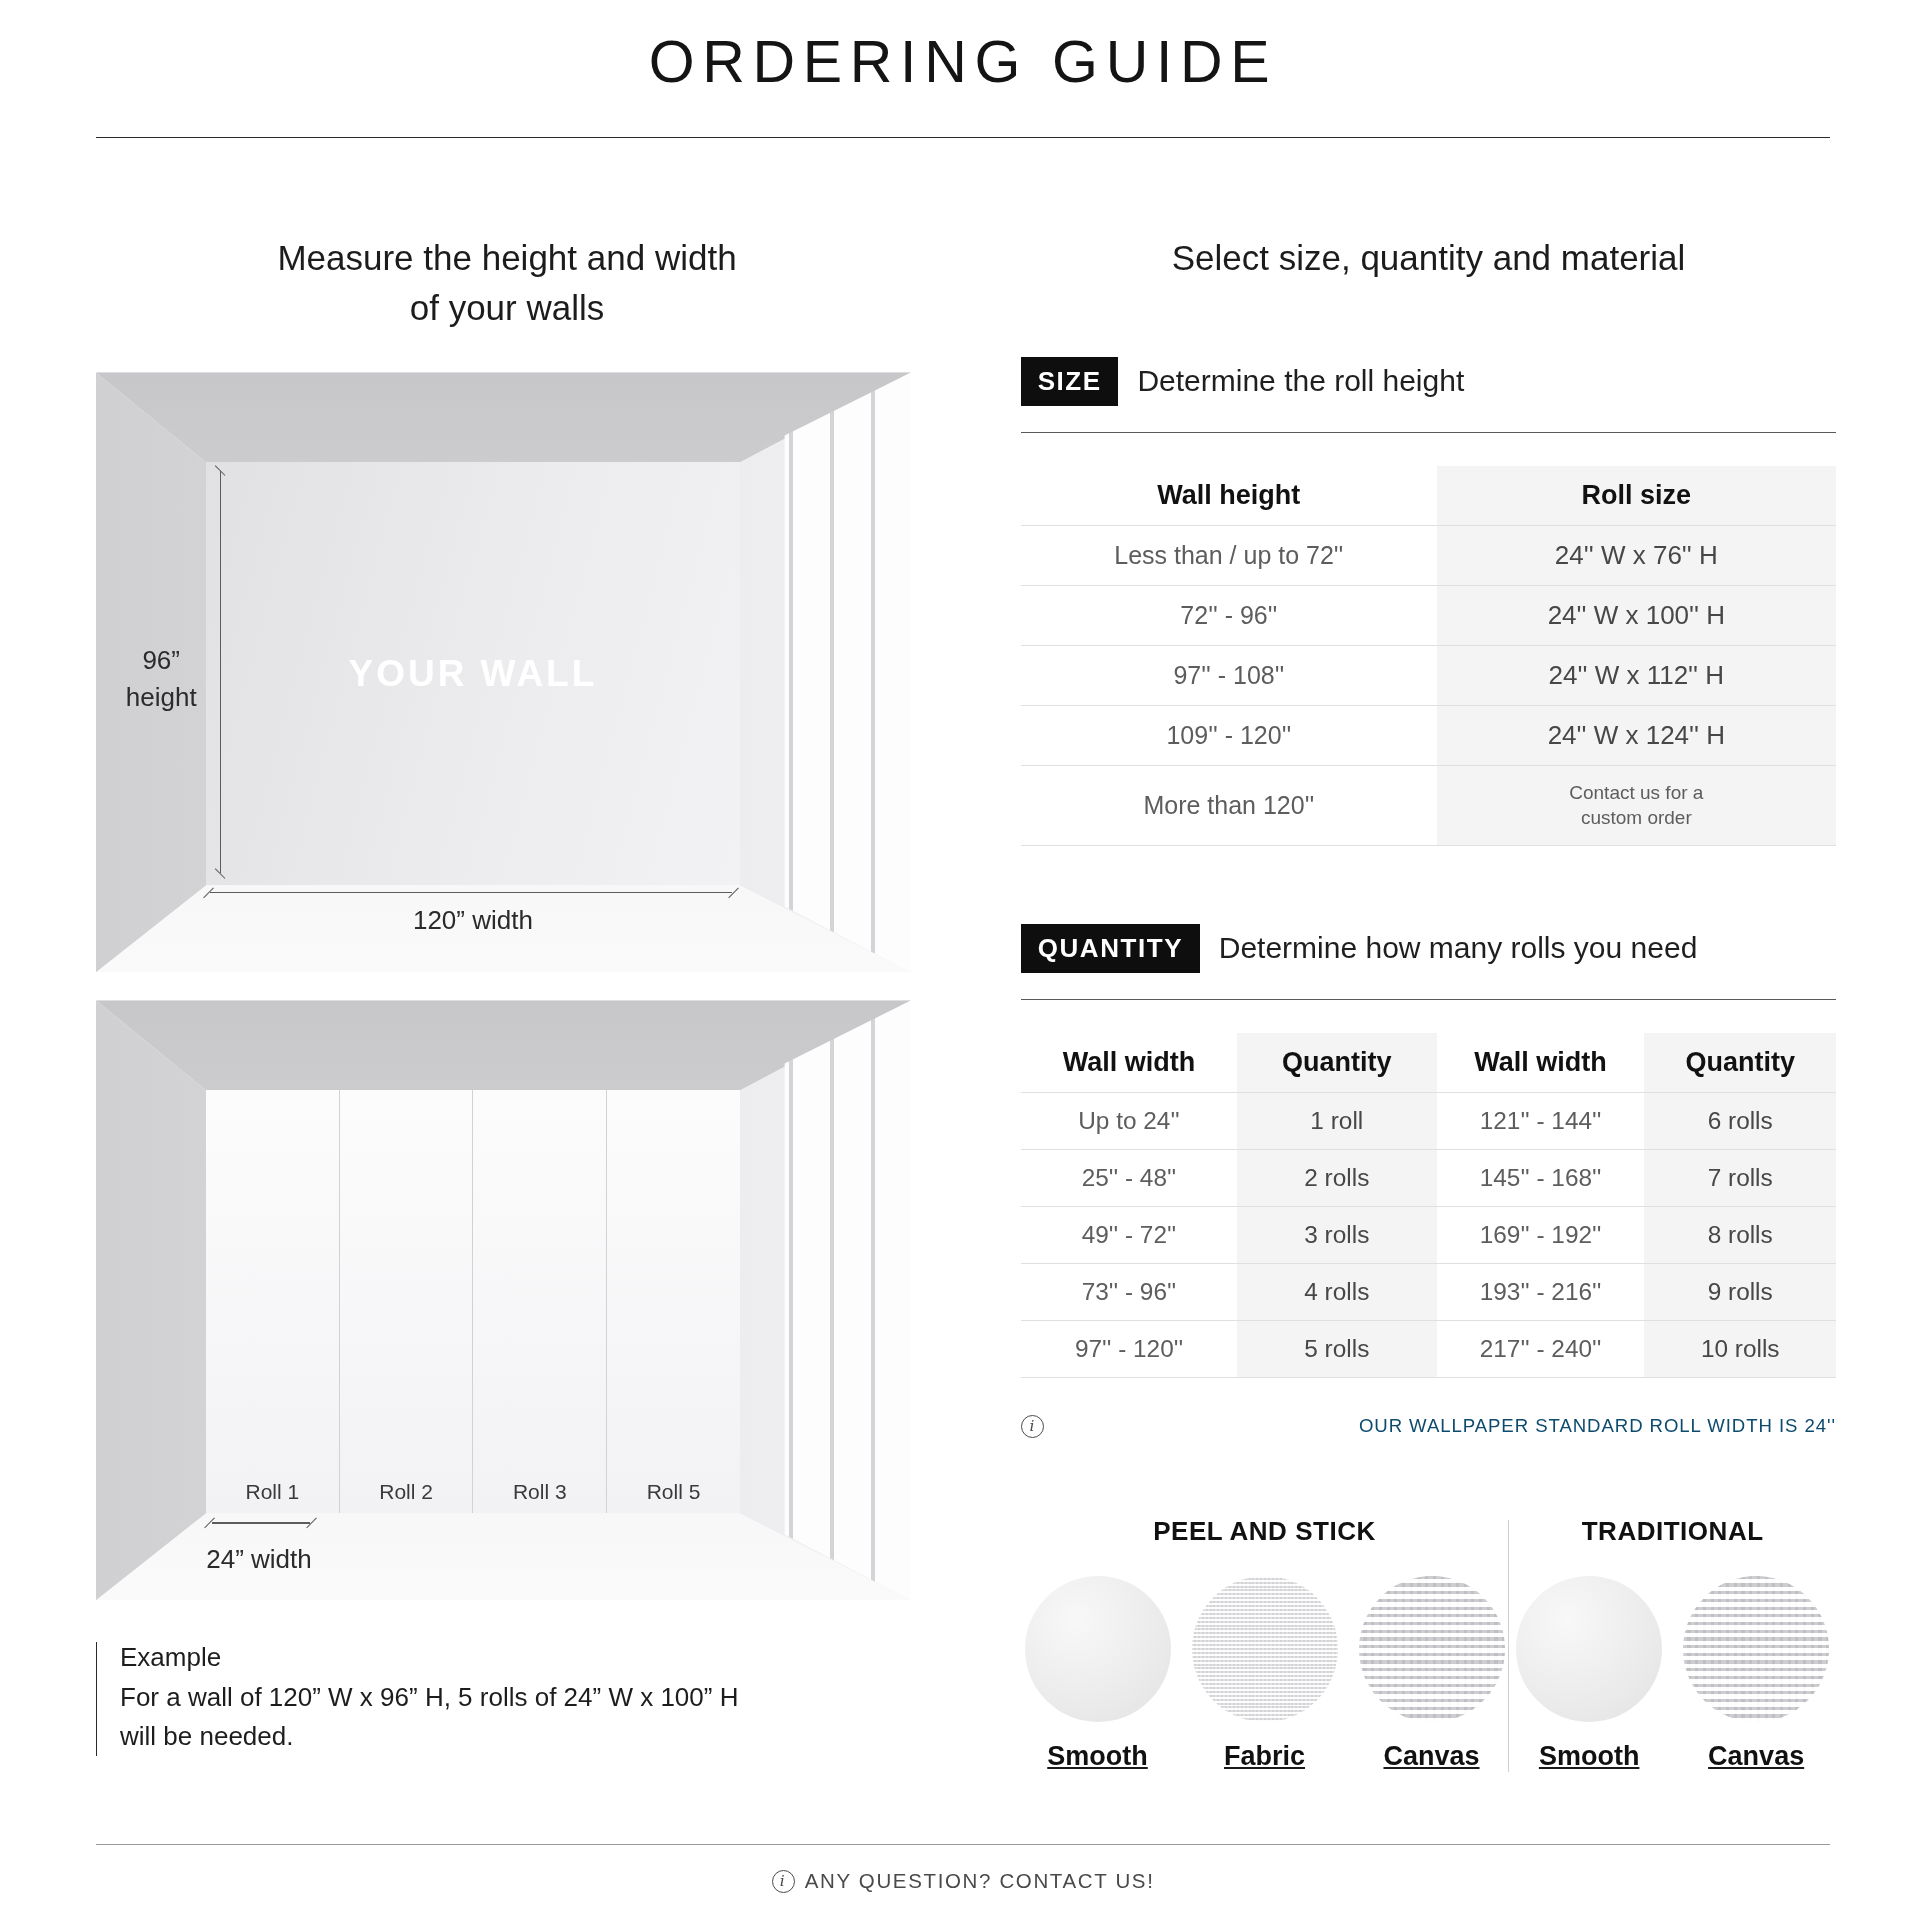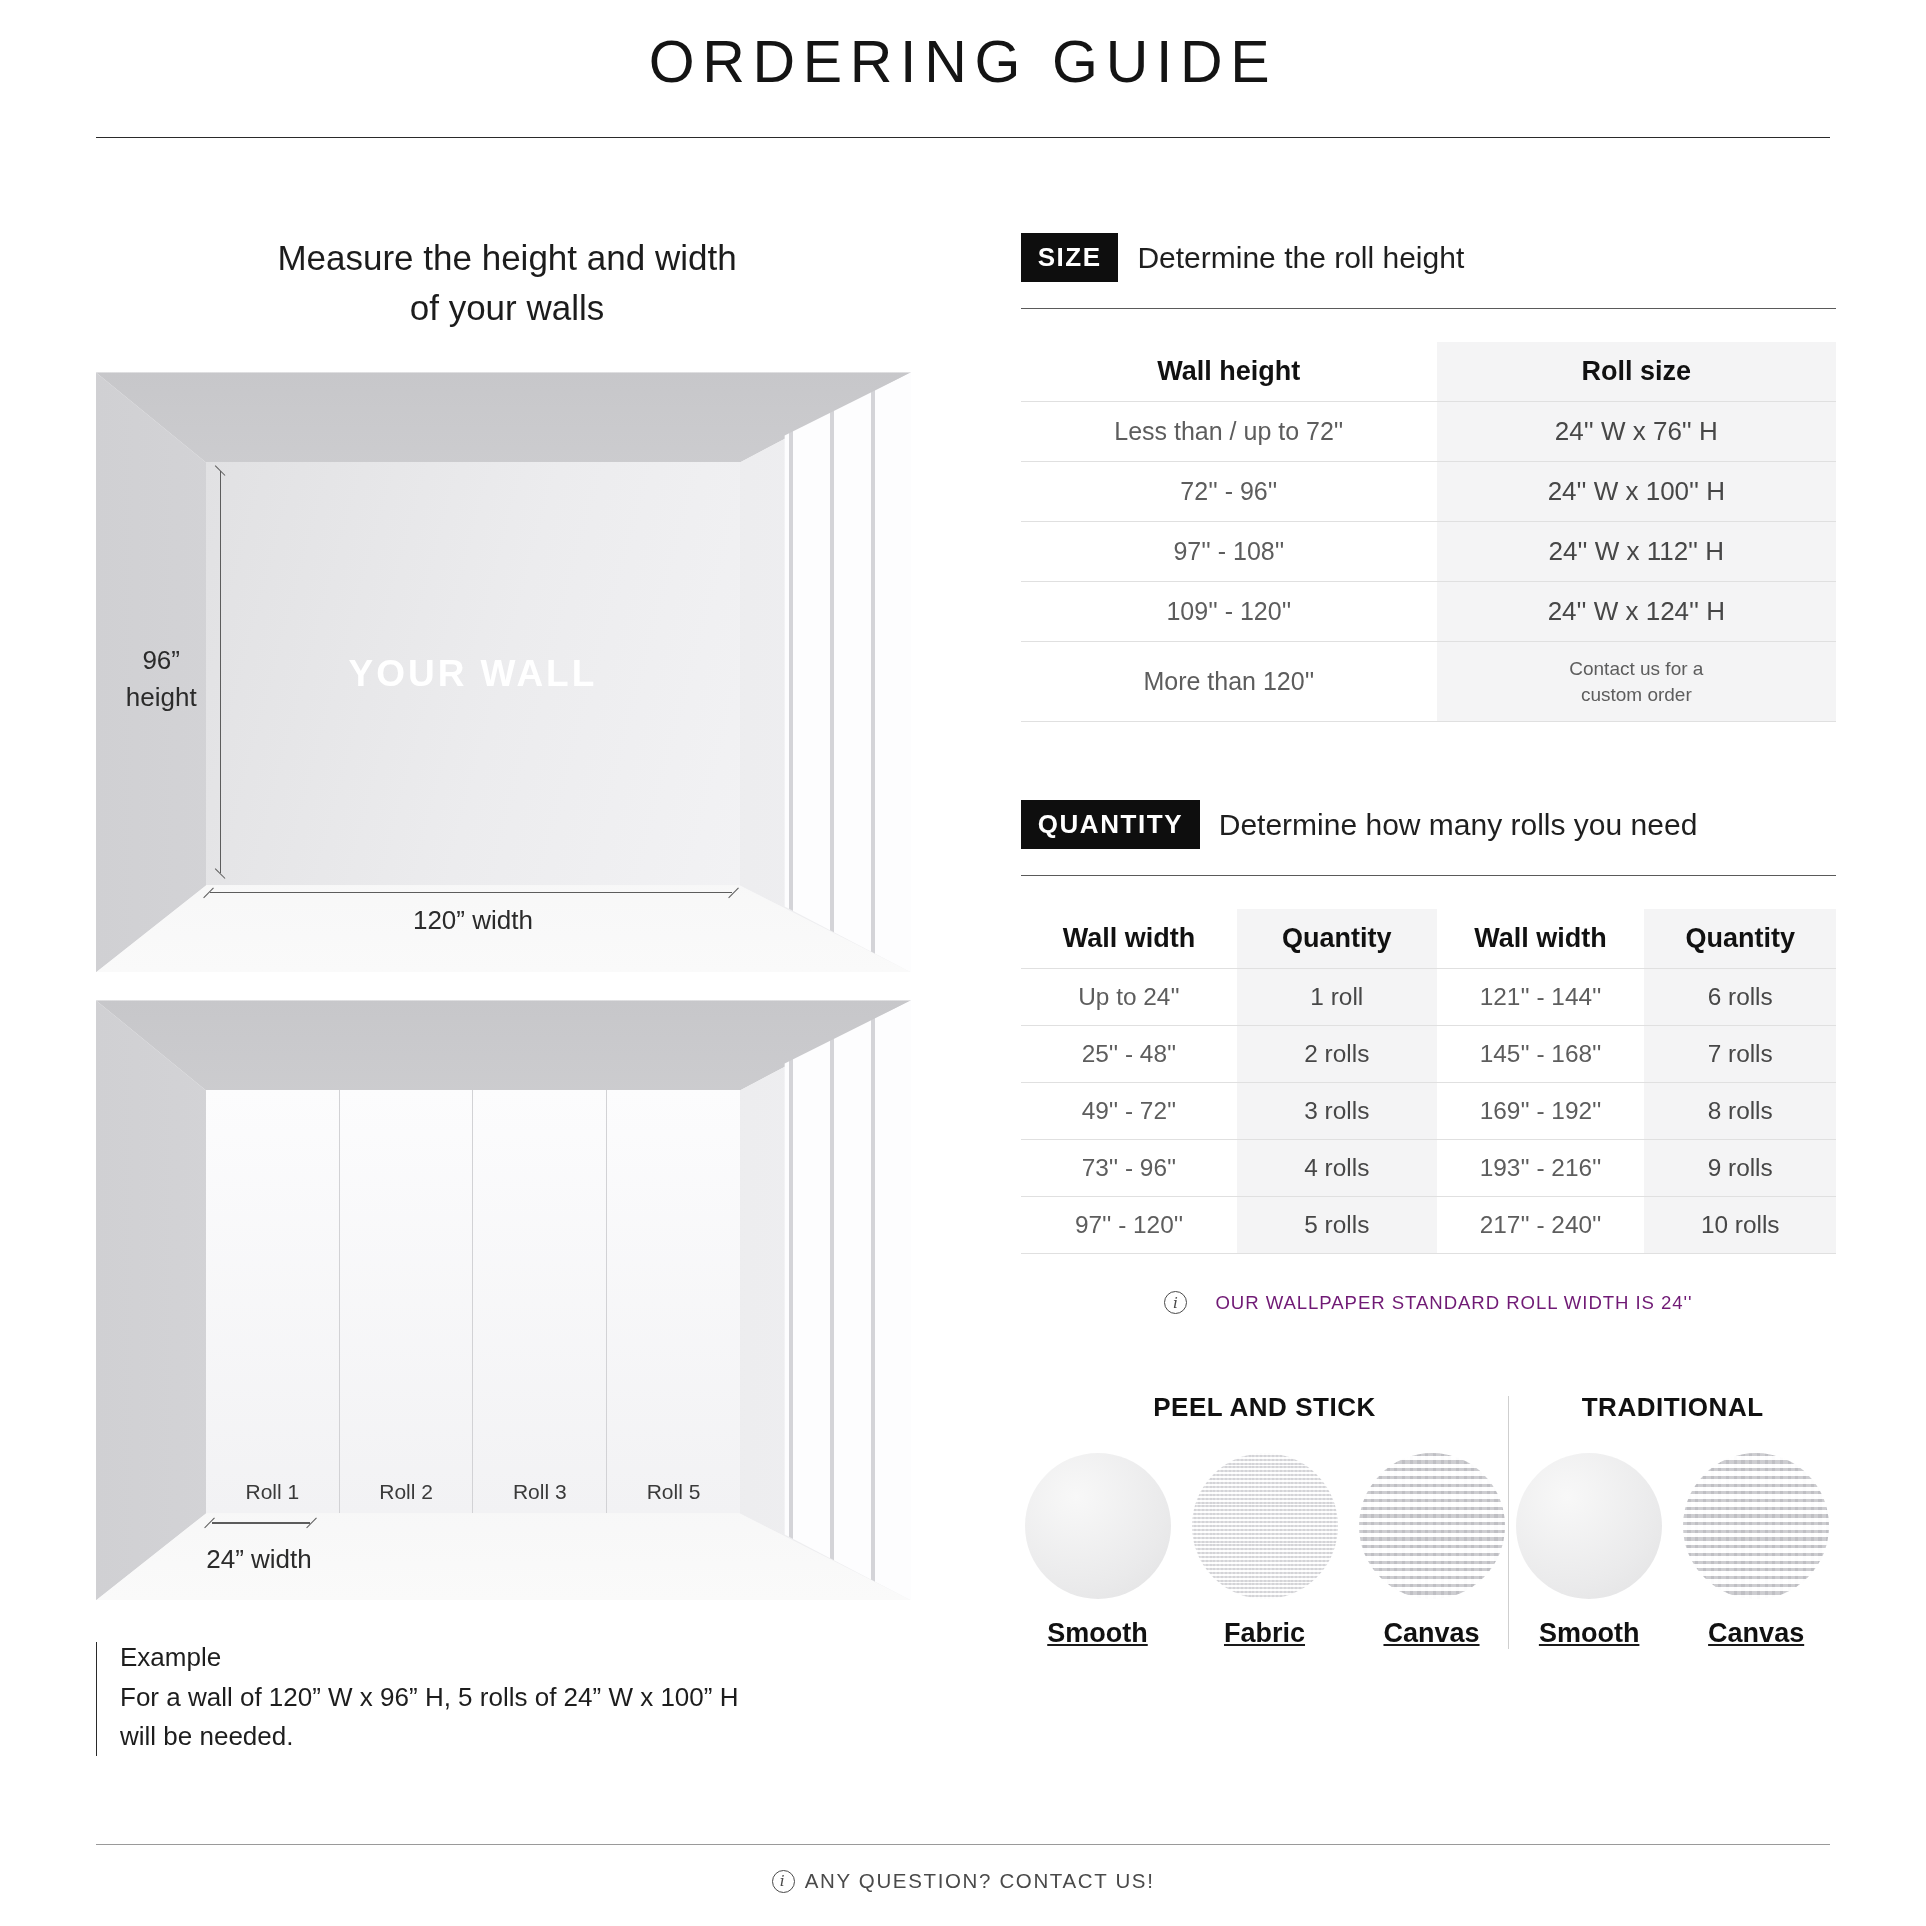--- a/index.html
+++ b/index.html
@@ -76,21 +76,21 @@
   .t-row.head .t-cell { font-weight:700; font-size:27px; color:#111111; }
   .cell-roll.small-text { font-size:19px; color:#5d5d5d; line-height:1.35; white-space:pre-line; }
 
   
   .q-table { margin-top:33px; }
   .q-table .c1 { width:26.5%; font-size:24.4px; color:#5d5d5d; }
   .q-table .c2 { width:24.5%; font-size:24.4px; color:#474747; background:#f4f4f5; }
   .q-table .c3 { width:25.5%; font-size:24.4px; color:#5d5d5d; }
   .q-table .c4 { width:23.5%; font-size:24.4px; color:#474747; background:#f4f4f5; }
 
-  .note { margin-top:37px; display:flex; justify-content:center; align-items:center; gap:28px; font-size:18.6px; letter-spacing:0.05em; color:#701a75; }
+  .note { margin-top:37px; display:flex; justify-content:space-between; align-items:center; gap:28px; font-size:18.6px; letter-spacing:0.05em; color:#0c4a6e; }
 
   .info-icon { width:23px; height:23px; border:1.3px solid #4a4a4a; border-radius:50%; display:inline-flex; align-items:center; justify-content:center; flex:0 0 auto; font-family:"DejaVu Serif", serif; font-style:italic; font-size:15.4px; color:#4a4a4a; }
   .info-icon::before { content:"i"; }
 
   
   .material-groups { display:flex; align-items:flex-start; margin-top:42px; }
   .group { }
   .group-peel { flex:0 0 58.5%; }
   .group-trad { flex:1; }
   .v-divider { width:1.3px; align-self:stretch; background:#cfcfcf; margin-top:3.9px; }
@@ -164,20 +164,21 @@
     </div>
 
     <div class="example">
       <div class="example-title">Example</div>
       <div class="example-text">For a wall of 120” W x 96” H, 5 rolls of 24” W x 100” H
 will be needed.</div>
     </div>
   </div>
 
   <div class="right-col">
+    <div class="col-heading">Select size, quantity and material</div>
 
     <div class="section section-size">
       <div class="section-head">
         <span class="badge">SIZE</span>
         <span class="section-sub">Determine the roll height</span>
       </div>
       <div class="size-table">
         <div class="t-row head">
           <div class="t-cell cell-wall">Wall height</div>
           <div class="t-cell cell-roll">Roll size</div>

